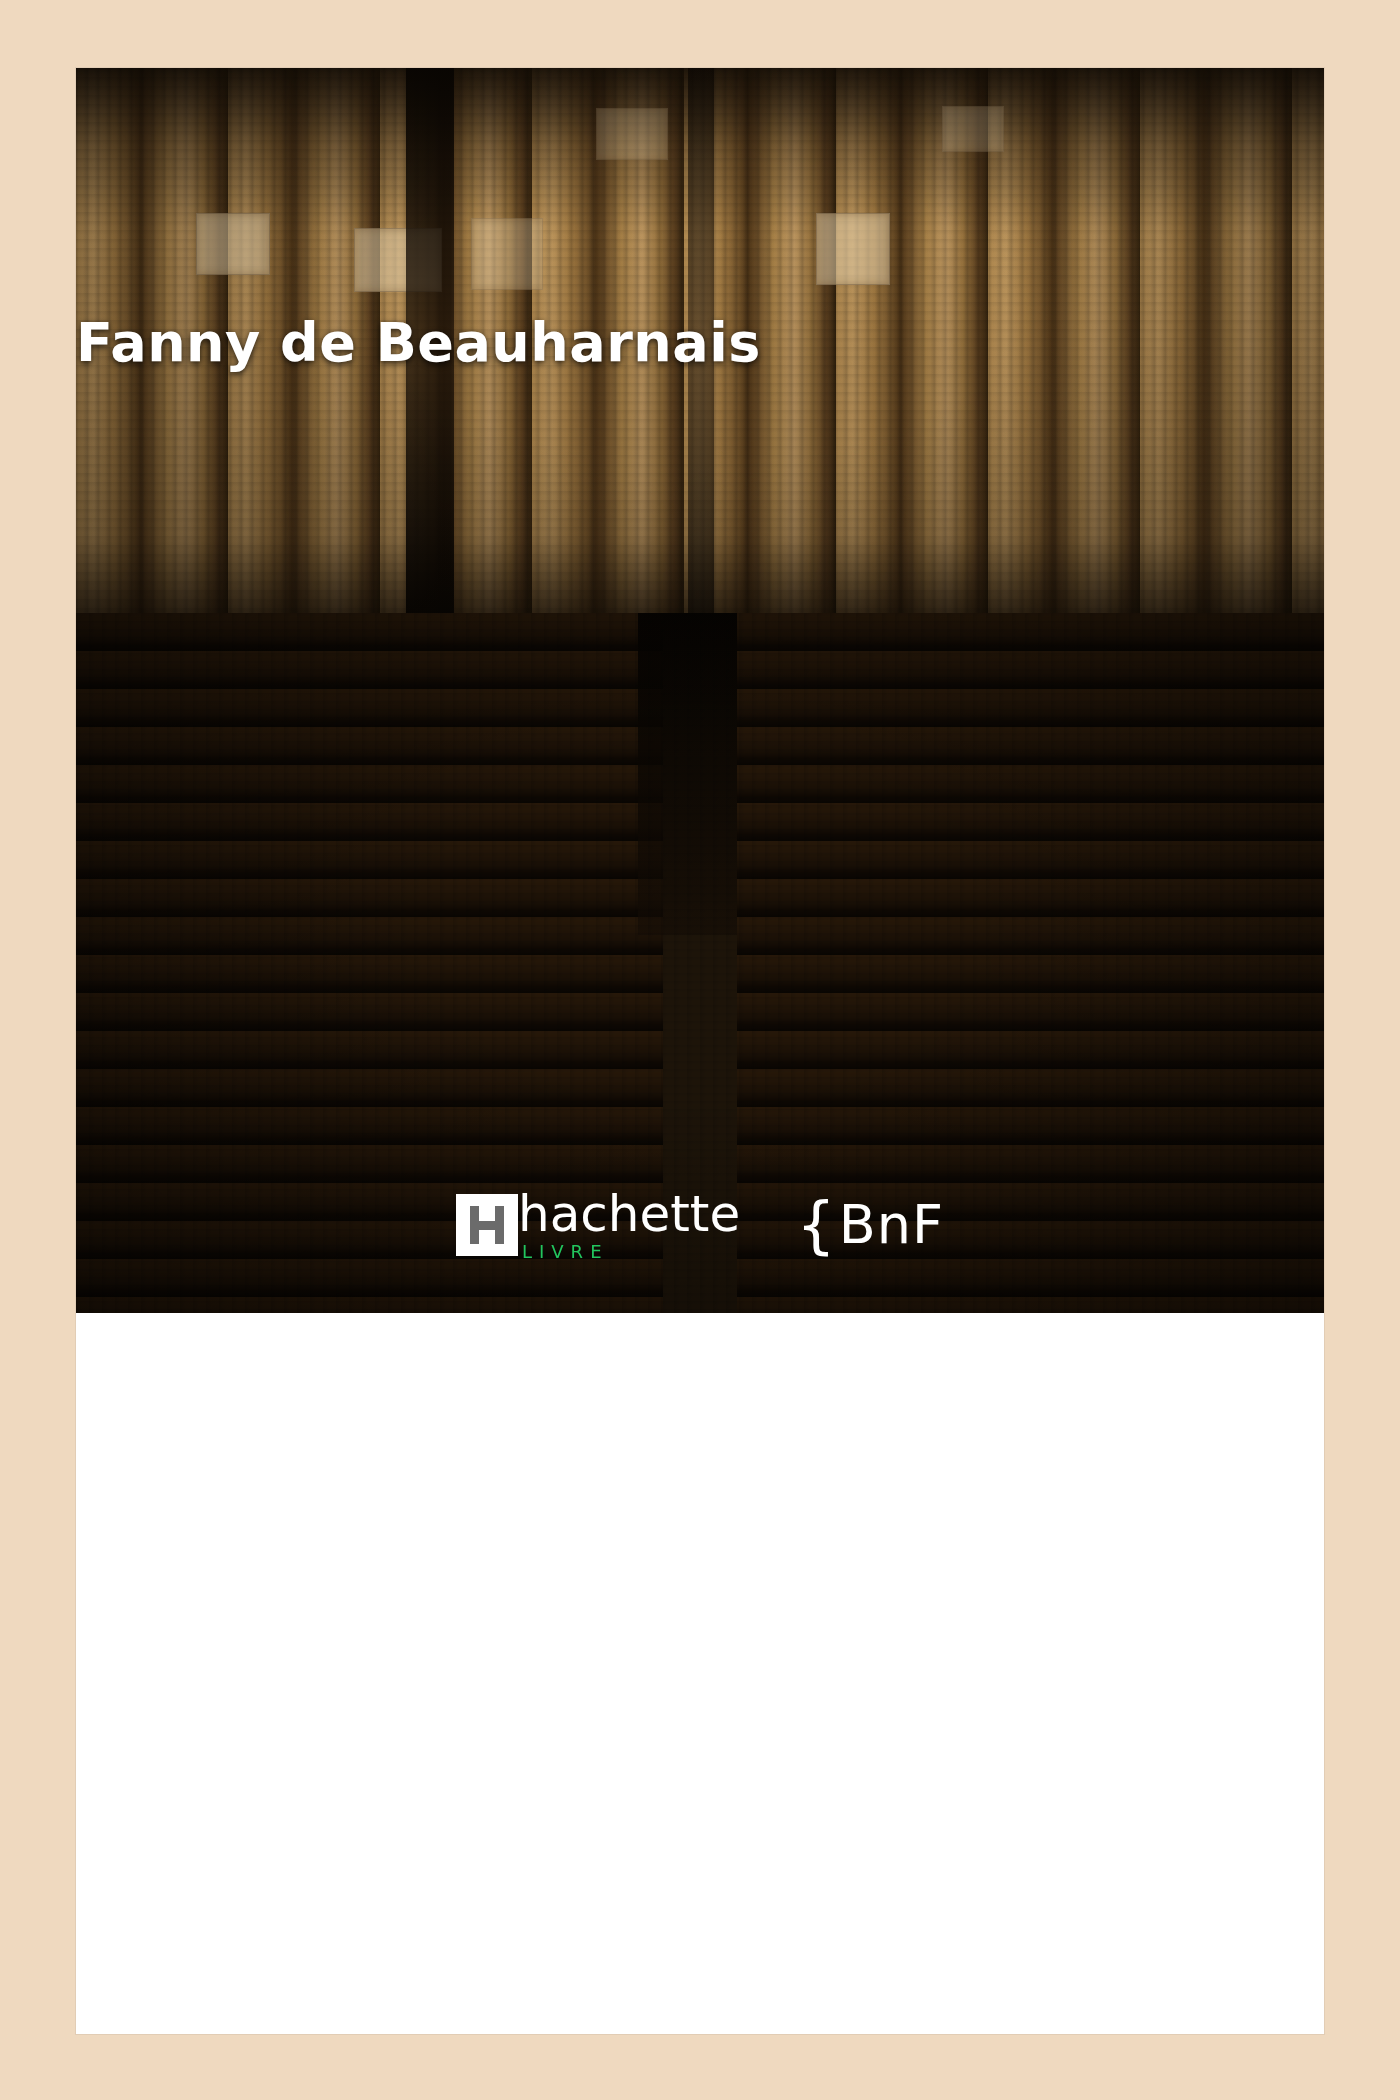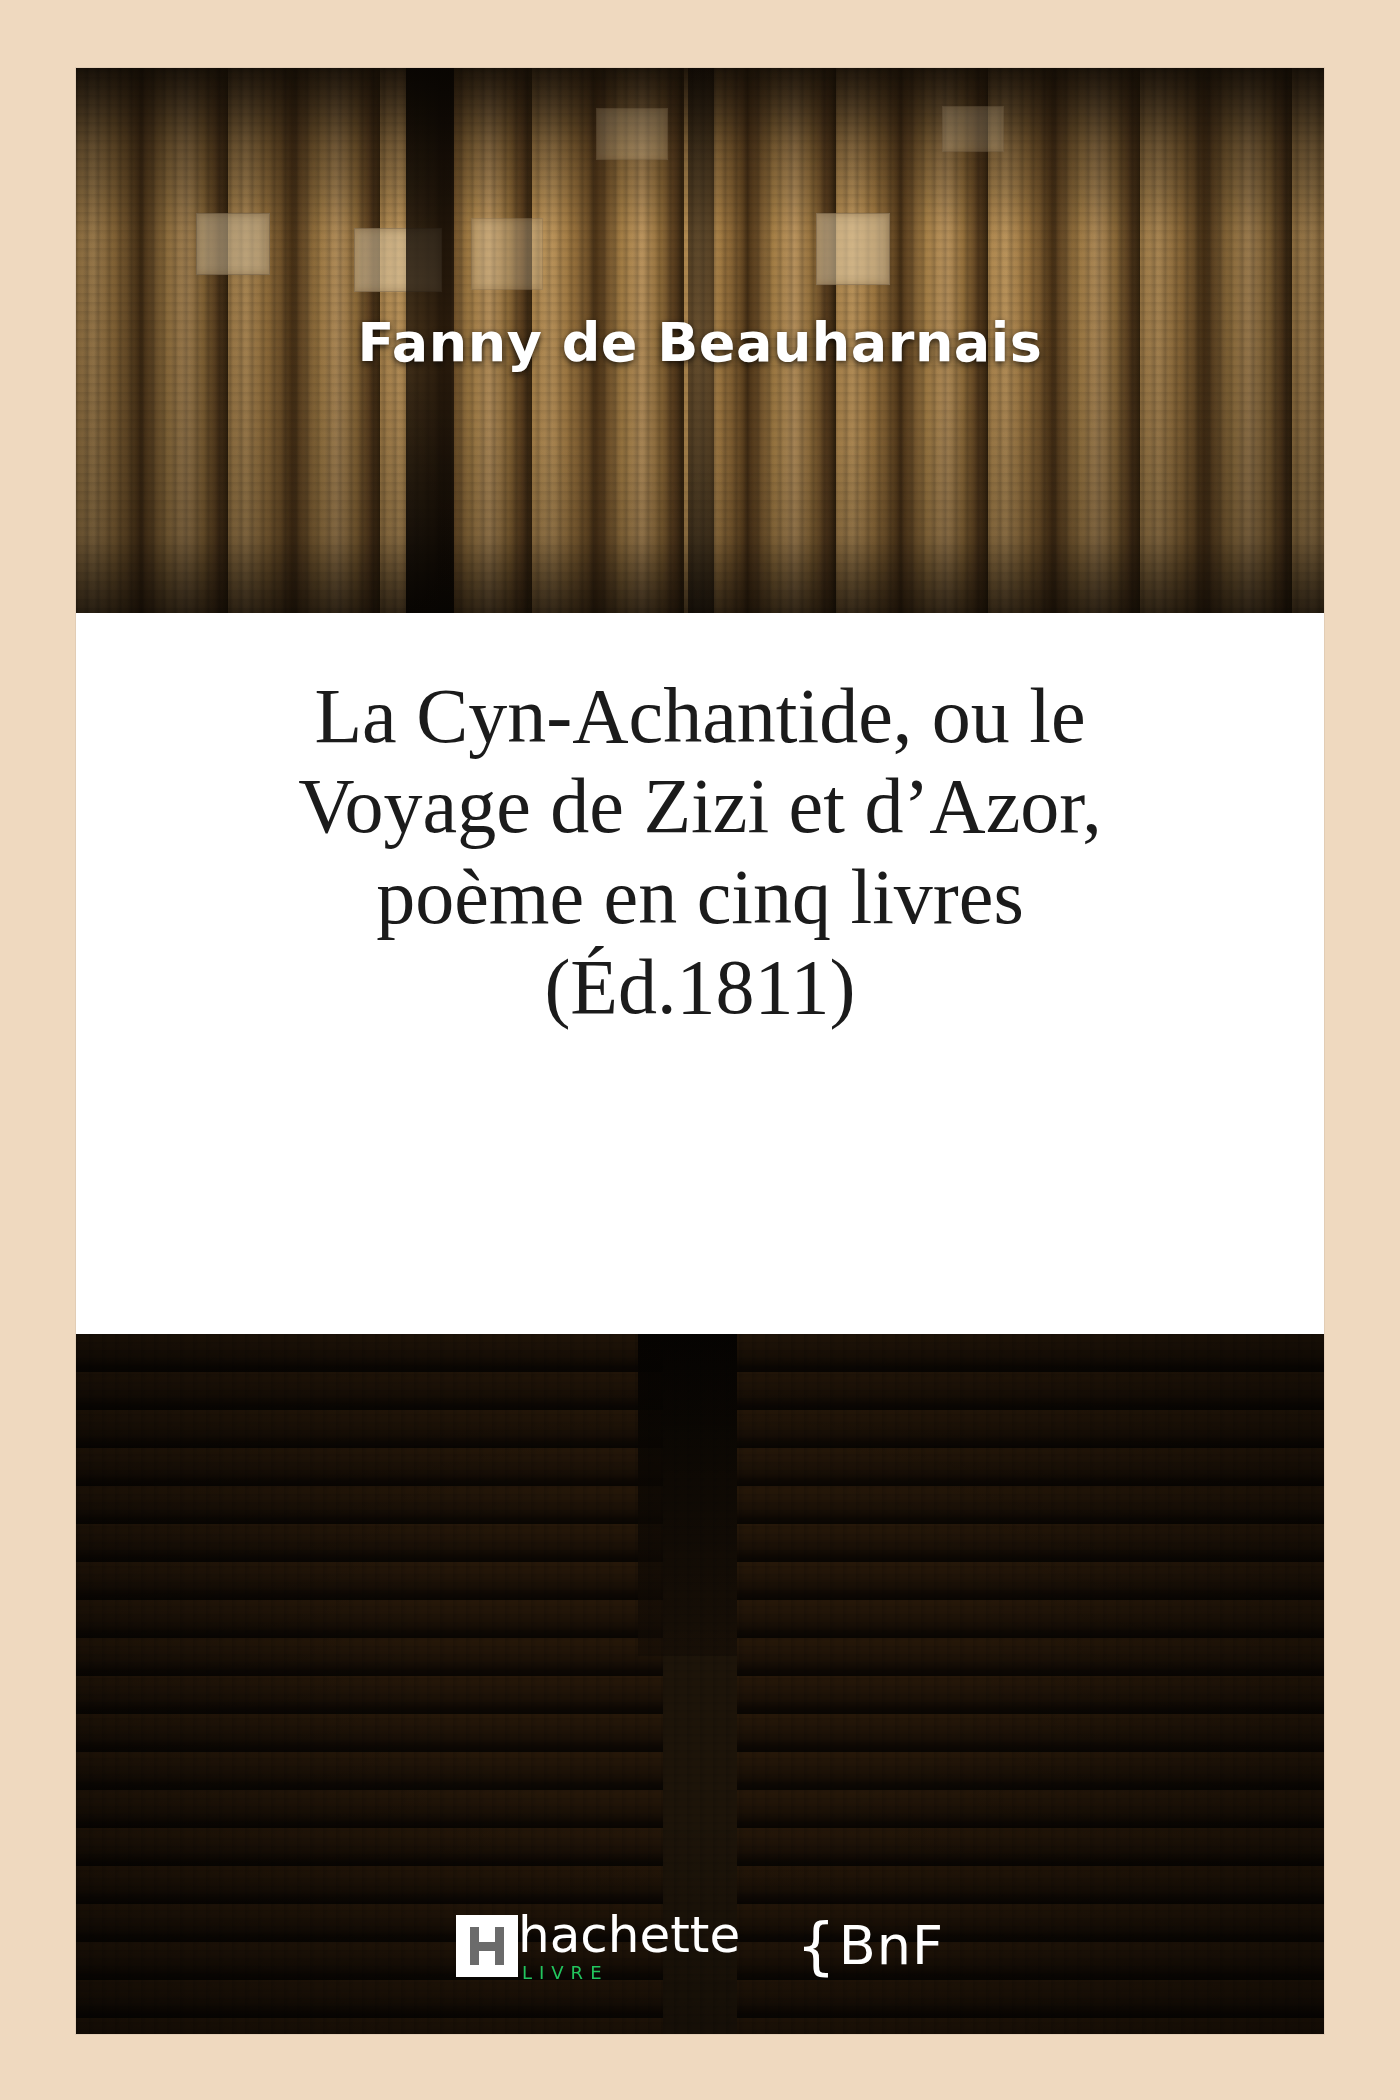--- a/index.html
+++ b/index.html
@@ -77,21 +77,20 @@
     position: absolute;
     inset: 0;
     background: radial-gradient(ellipse at 50% 45%, rgba(0,0,0,0) 35%, rgba(0,0,0,0.38) 100%);
   }
 
   .author {
     position: absolute;
     left: 0;
     right: 0;
     top: 243px;
-    text-align: center;
     color: #ffffff;
     font-family: "DejaVu Sans", sans-serif;
     font-weight: bold;
     font-size: 54px;
     letter-spacing: 0.5px;
     text-shadow: 0 2px 6px rgba(0,0,0,0.75);
     z-index: 5;
   }
 
   
@@ -257,28 +256,20 @@
       <div class="label" style="left:740px; top:145px; width:72px; height:70px;"></div>
       <div class="label" style="left:866px; top:38px; width:60px; height:44px; opacity:.5;"></div>
       <div class="label" style="left:520px; top:40px; width:70px; height:50px; opacity:.45;"></div>
     </div>
     <div class="dark-gap" style="left:330px;"></div>
     <div class="dark-gap" style="left:612px; width:26px; opacity:.7;"></div>
     <div class="vignette"></div>
     <div class="author">Fanny de Beauharnais</div>
   </div>
 
-  <div class="title-area">
-    <h1 class="title">
-      <span class="title-line">La Cyn-Achantide, ou le</span><br>
-      <span class="title-line">Voyage de Zizi et d’Azor,</span><br>
-      <span class="title-line">poème en cinq livres</span><br>
-      <span class="year-line">(Éd.1811)</span>
-    </h1>
-  </div>
 
   <div class="bottom-band">
     <div class="photo"></div>
     <div class="shelf-left"></div>
     <div class="shelf-right"></div>
     <div class="center-dark"></div>
     <div class="grain"></div>
     <div class="vignette"></div>
 
     <div class="logos">

